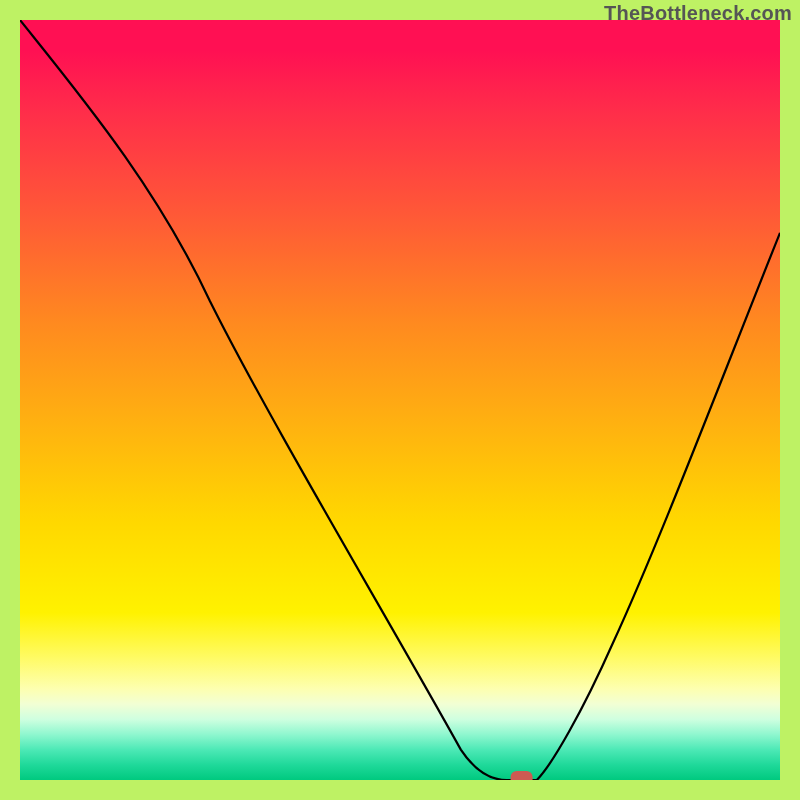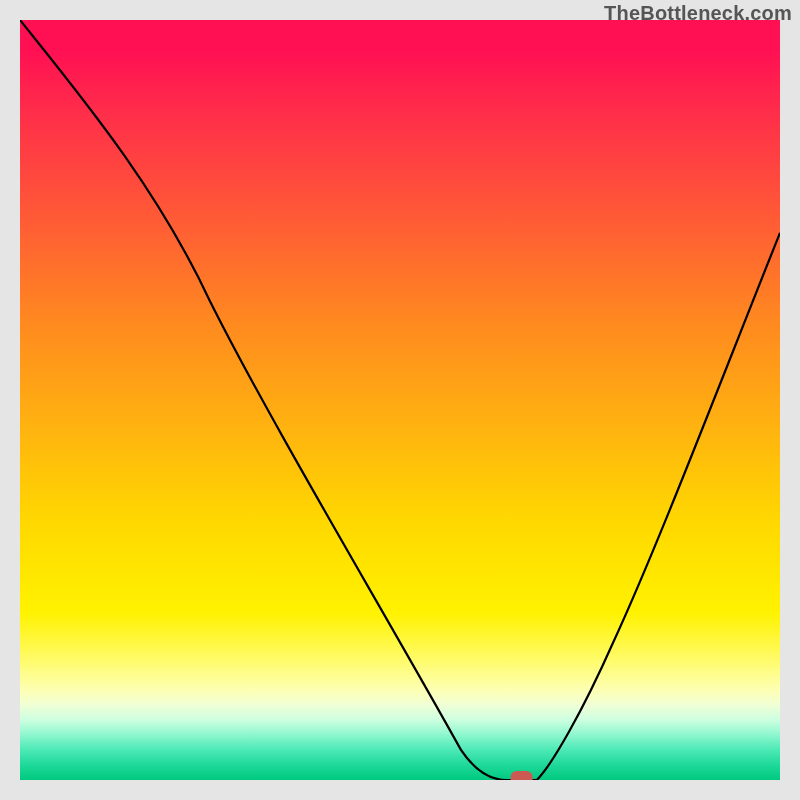--- a/index.html
+++ b/index.html
@@ -7,21 +7,21 @@
     padding: 0;
     width: 800px;
     height: 800px;
     background: #ffffff;
     font-family: Arial, Helvetica, sans-serif;
   }
   .chart-wrapper {
     position: relative;
     width: 800px;
     height: 800px;
-    background: #e5e5e5;
+    background: #bef264;
     text-decoration: underline;
   }
   .watermark {
     position: absolute;
     top: 2px;
     right: 8px;
     color: #555555;
     font-size: 20px;
     font-weight: 600;
     letter-spacing: 0.2px;

